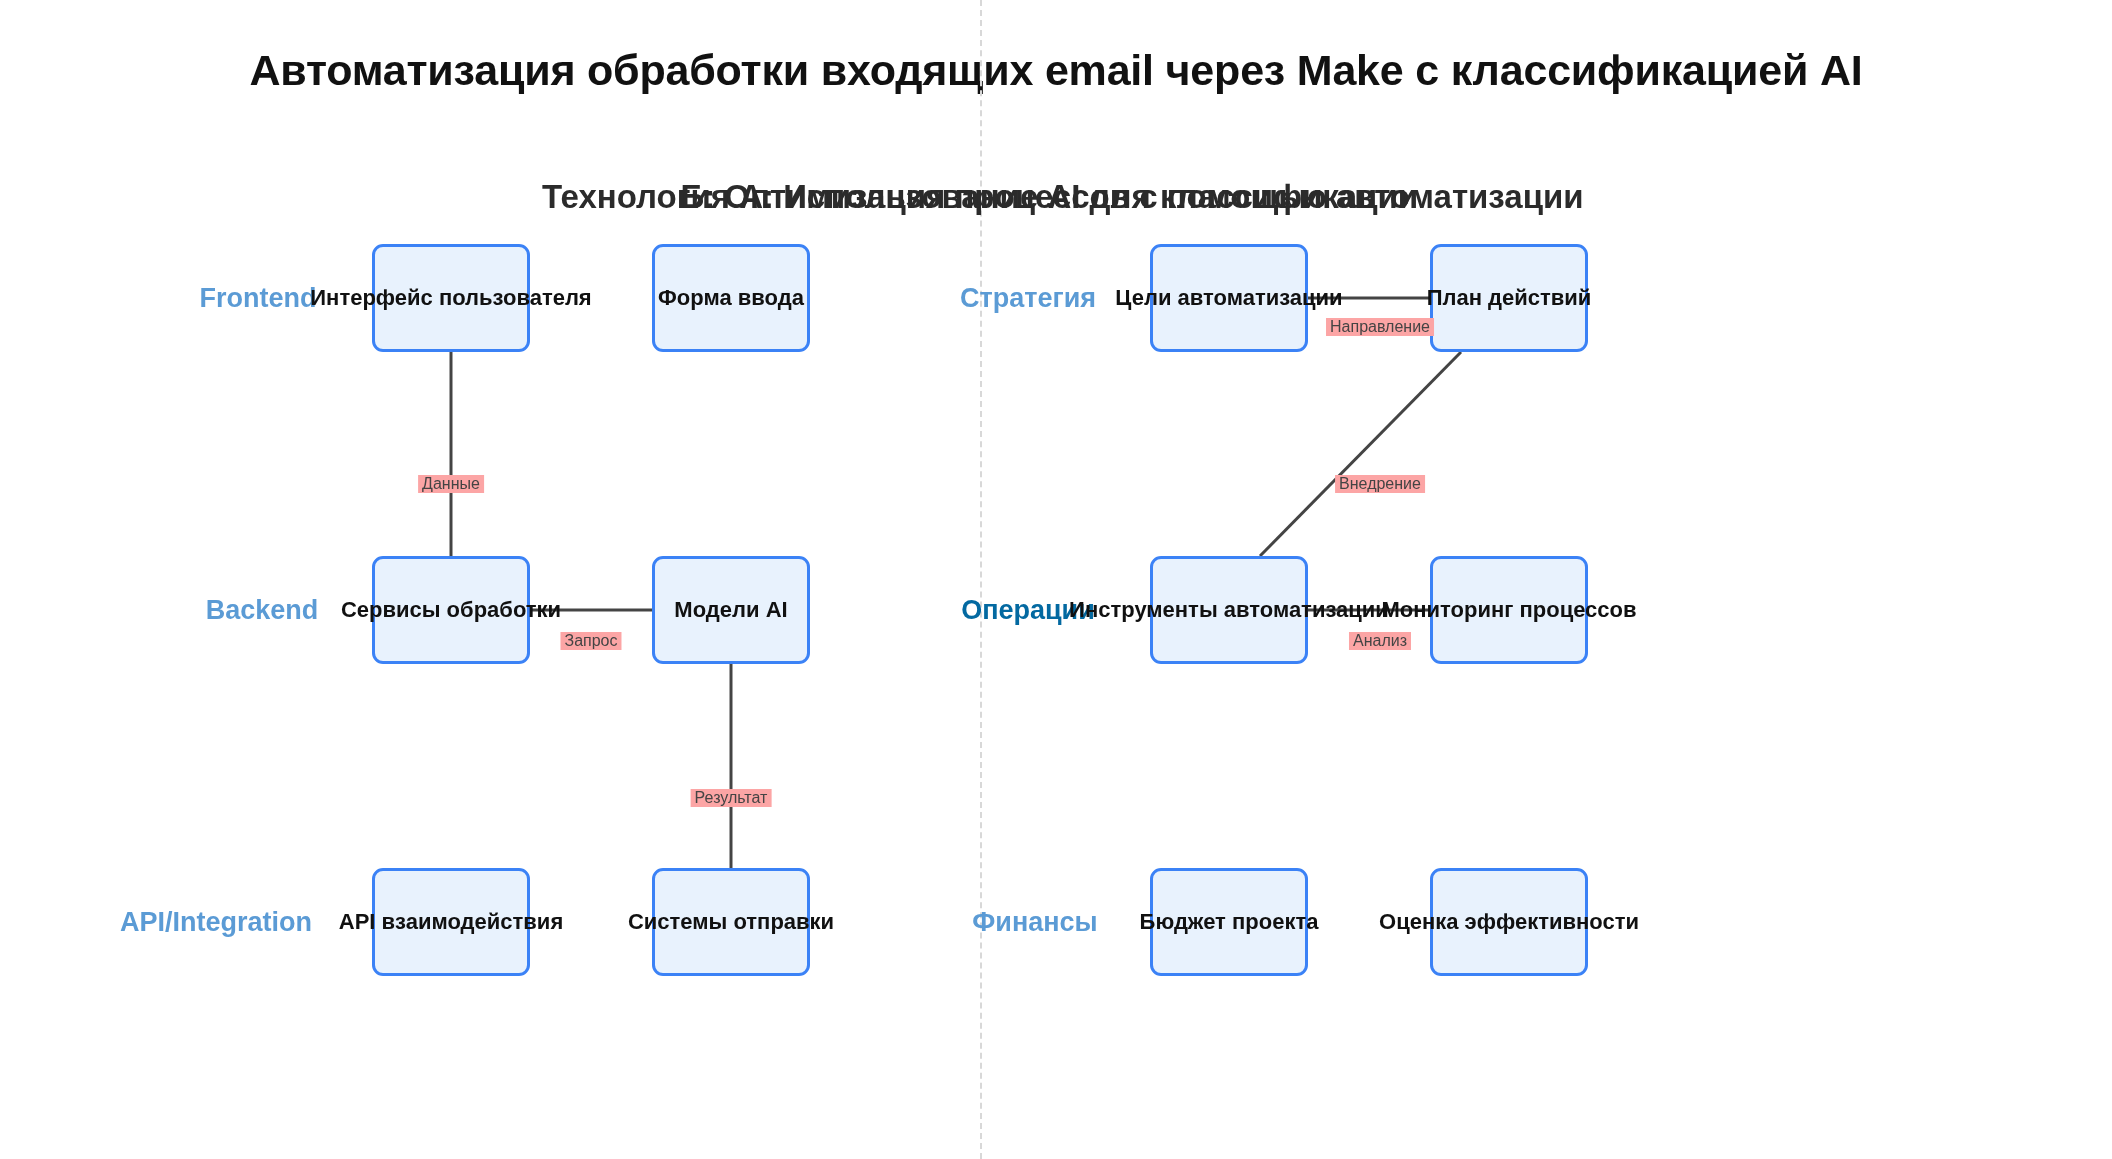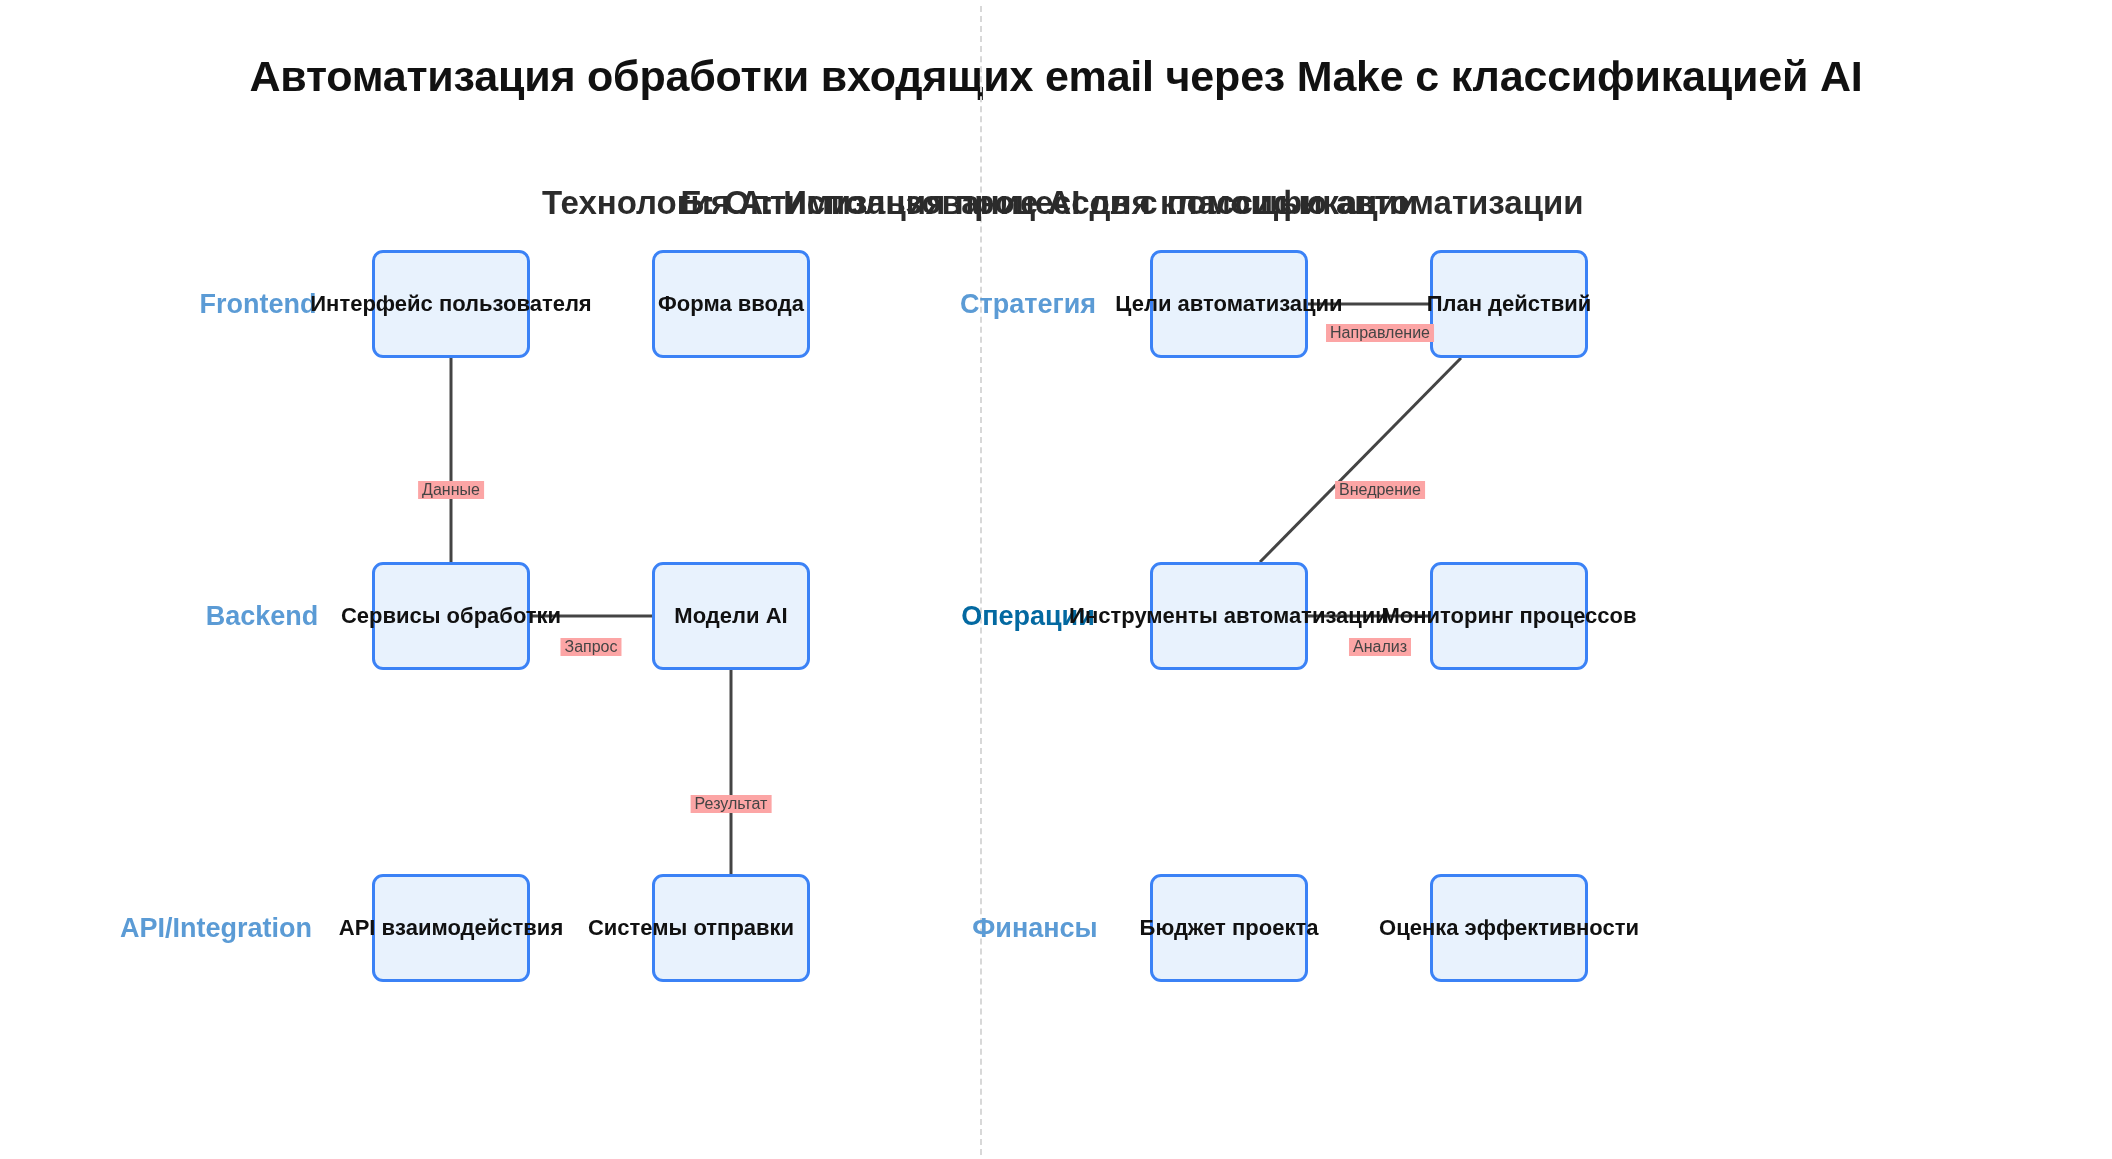--- a/index.html
+++ b/index.html
@@ -3,21 +3,21 @@
 <meta charset="utf-8">
 <style>
   html,body{margin:0;padding:0;}
   body{
     width:2112px;height:1159px;
     background:#ffffff;
     font-family:"Liberation Sans", sans-serif;
     overflow:hidden;
     position:relative;
   }
-  .canvas{position:absolute;left:0;top:0;width:2112px;height:978px;margin-top:6px;}
+  .canvas{position:absolute;left:0;top:0;width:2112px;height:978px;}
 
   
   .doc-title{
     position:absolute;left:0;top:46px;width:2112px;
     text-align:center;
     font-size:43px;font-weight:700;color:#111111;
     letter-spacing:-0.2px;white-space:nowrap;
   }
   .doc-subtitle{
     position:absolute;left:0;top:118px;width:2112px;
@@ -110,21 +110,21 @@
       <div class="node-label" style="left: 451px; top: 298px;">Интерфейс пользователя</div>
       <div class="node" style="left: 652px; top: 244px; width: 158px; height: 108px; background: rgb(232, 242, 253); border-color: rgb(59, 130, 246);"></div>
       <div class="node-label" style="left: 731px; top: 298px;">Форма ввода</div>
       <div class="node" style="left: 372px; top: 556px; width: 158px; height: 108px; background: rgb(232, 242, 253); border-color: rgb(59, 130, 246);"></div>
       <div class="node-label" style="left: 451px; top: 610px;">Сервисы обработки</div>
       <div class="node" style="left: 652px; top: 556px; width: 158px; height: 108px; background: rgb(232, 242, 253); border-color: rgb(59, 130, 246);"></div>
       <div class="node-label" style="left: 731px; top: 610px;">Модели AI</div>
       <div class="node" style="left: 372px; top: 868px; width: 158px; height: 108px; background: rgb(232, 242, 253); border-color: rgb(59, 130, 246);"></div>
       <div class="node-label" style="left: 451px; top: 922px;">API взаимодействия</div>
       <div class="node" style="left: 652px; top: 868px; width: 158px; height: 108px; background: rgb(232, 242, 253); border-color: rgb(59, 130, 246);"></div>
-      <div class="node-label" style="left: 691px; top: 922px;">Системы отправки</div>
+      <div class="node-label" style="left: 731px; top: 922px;">Системы отправки</div>
       <div class="node" style="left: 1150px; top: 244px; width: 158px; height: 108px; background: rgb(232, 242, 253); border-color: rgb(59, 130, 246);"></div>
       <div class="node-label" style="left: 1229px; top: 298px;">Цели автоматизации</div>
       <div class="node" style="left: 1430px; top: 244px; width: 158px; height: 108px; background: rgb(232, 242, 253); border-color: rgb(59, 130, 246);"></div>
       <div class="node-label" style="left: 1509px; top: 298px;">План действий</div>
       <div class="node" style="left: 1150px; top: 556px; width: 158px; height: 108px; background: rgb(232, 242, 253); border-color: rgb(59, 130, 246);"></div>
       <div class="node-label" style="left: 1229px; top: 610px;">Инструменты автоматизации</div>
       <div class="node" style="left: 1430px; top: 556px; width: 158px; height: 108px; background: rgb(232, 242, 253); border-color: rgb(59, 130, 246);"></div>
       <div class="node-label" style="left: 1509px; top: 610px;">Мониторинг процессов</div>
       <div class="node" style="left: 1150px; top: 868px; width: 158px; height: 108px; background: rgb(232, 242, 253); border-color: rgb(59, 130, 246);"></div>
       <div class="node-label" style="left: 1229px; top: 922px;">Бюджет проекта</div>

